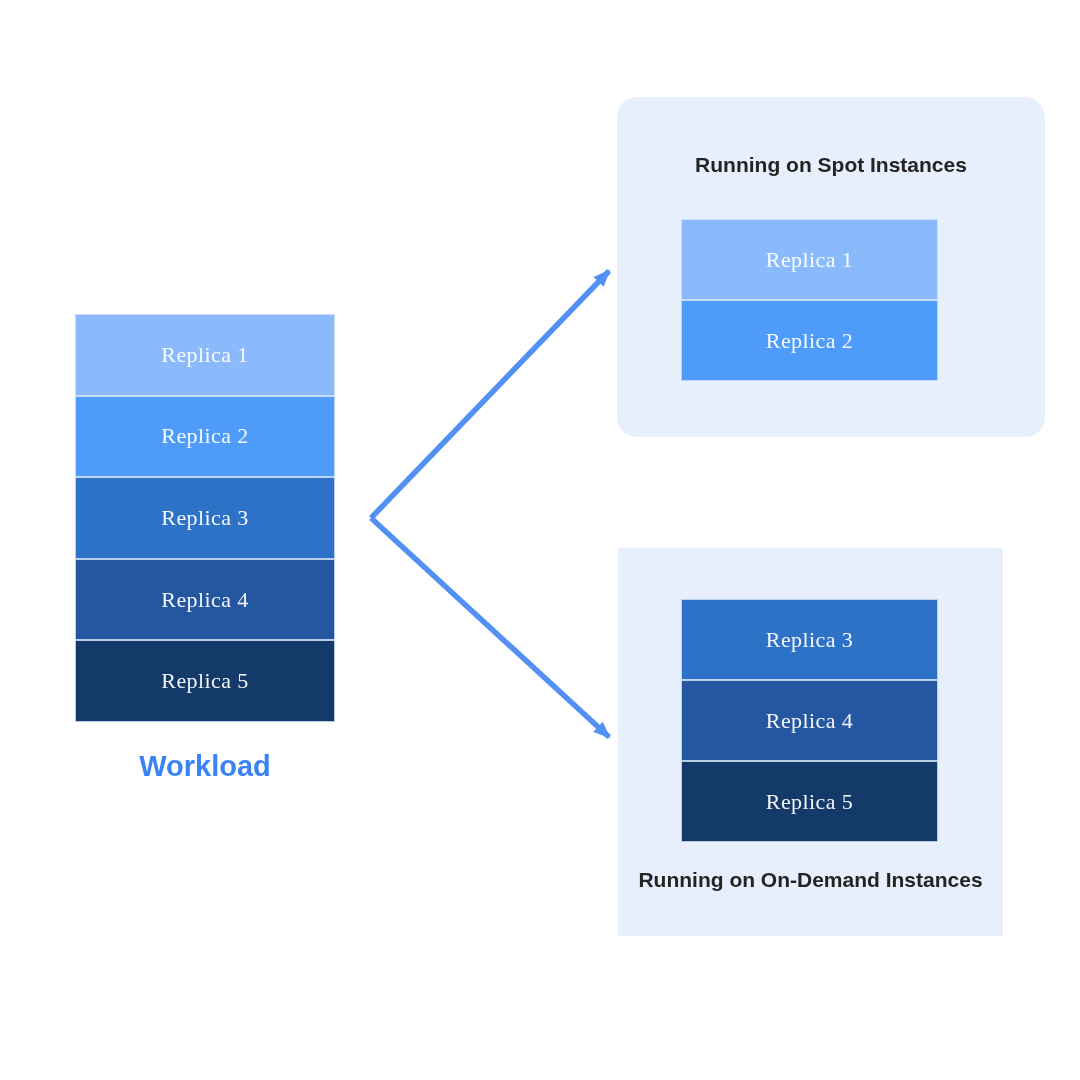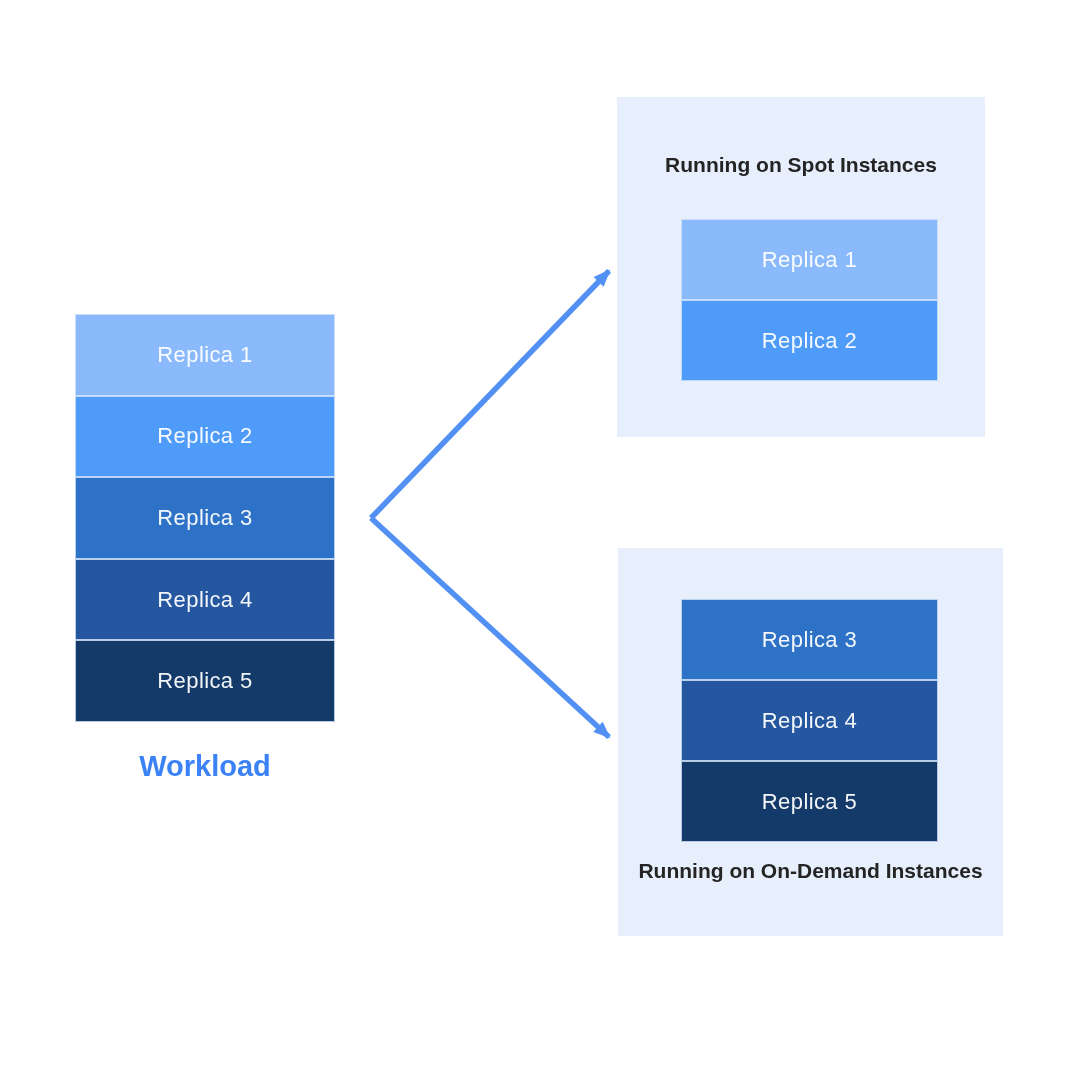--- a/index.html
+++ b/index.html
@@ -25,21 +25,21 @@
   }
   .replica-box {
     box-sizing: border-box;
     height: 81.6px;
     display: flex;
     align-items: center;
     justify-content: center;
     border: 1px solid rgba(213, 228, 247, 0.85);
   }
   .replica-label {
-    font-family: Liberation Sans, sans-serif;
+    font-family: Liberation Serif, serif;
     font-size: 22px;
     font-weight: 400;
     letter-spacing: 0.4px;
     color: rgba(255, 255, 255, 0.95);
   }
   .workload-title {
     position: absolute;
     left: 75px;
     top: 750px;
     width: 260px;
@@ -49,40 +49,41 @@
     color: #3b82f6;
   }
 
   
   .panel {
     position: absolute;
   }
   .panel-spot {
     left: 617px;
     top: 97px;
-    width: 368px;
+    width: 428px;
     height: 340px;
+    border-radius: 20px;
   }
   .panel-ondemand {
     left: 618px;
     top: 548px;
     width: 385px;
     height: 388px;
   }
   .panel-title {
     position: absolute;
     left: 0;
     width: 100%;
     text-align: center;
     font-size: 21px;
     font-weight: 700;
     color: #242424;
   }
   .panel-spot .panel-title { top: 56px; }
-  .panel-ondemand .panel-title { top: 311px; }
+  .panel-ondemand .panel-title { top: 320px; }
   .panel-boxes {
     position: absolute;
     width: 257px;
   }
   .panel-spot .panel-boxes { left: 64px; top: 122px; }
   .panel-ondemand .panel-boxes { left: 63px; top: 51px; }
   .panel-boxes .replica-box { height: 81px; }
 
   
   .arrows-svg {

